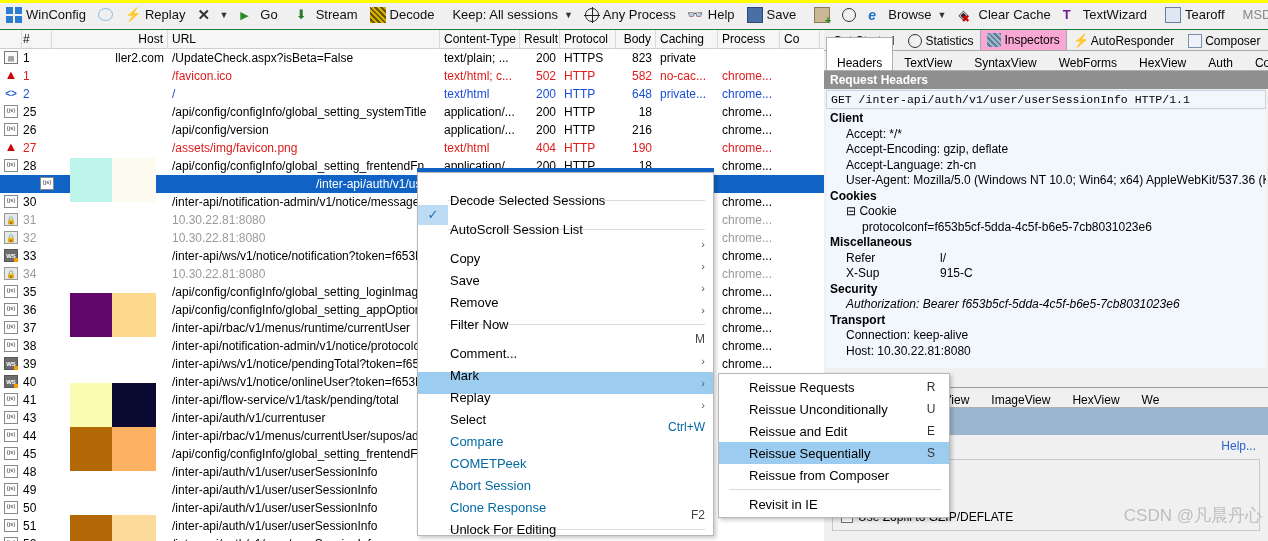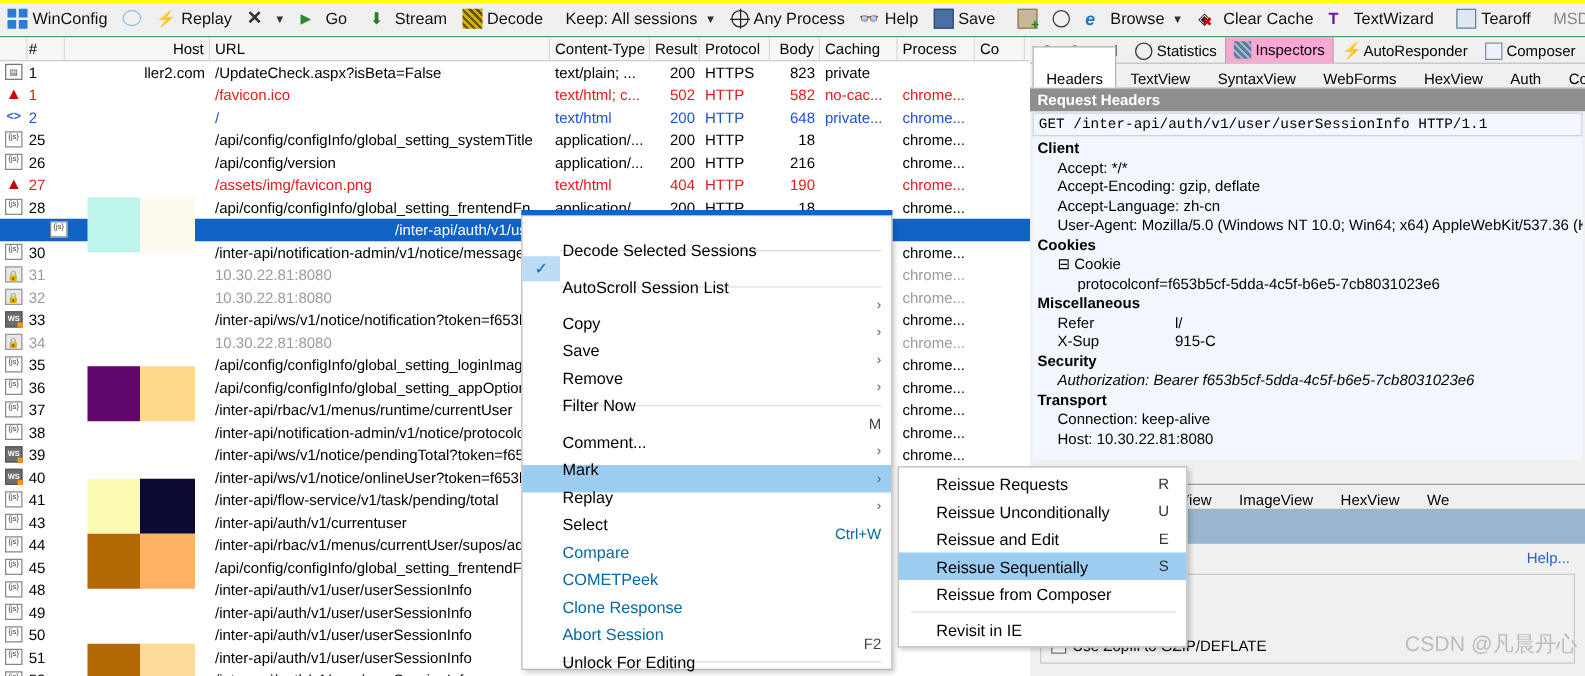--- a/index.html
+++ b/index.html
@@ -735,25 +735,25 @@
         <span class="chk"></span>
         <span class="lbl">Compare</span>
         <span class="acc">Ctrl+W</span>
       </div>
       <div class="mi dis">
         <span class="chk"></span>
         <span class="lbl">COMETPeek</span>
       </div>
       <div class="mi dis">
         <span class="chk"></span>
+        <span class="lbl">Abort Session</span>
+      </div>
+      <div class="mi dis">
+        <span class="chk"></span>
         <span class="lbl">Clone Response</span>
-      </div>
-      <div class="mi dis">
-        <span class="chk"></span>
-        <span class="lbl">Abort Session</span>
       </div>
       <div class="mi">
         <span class="chk"></span>
         <span class="lbl">Unlock For Editing</span>
         <span class="acc">F2</span>
       </div>
       <div class="msep"></div>
     </div>
 
   <div id="submenu">

